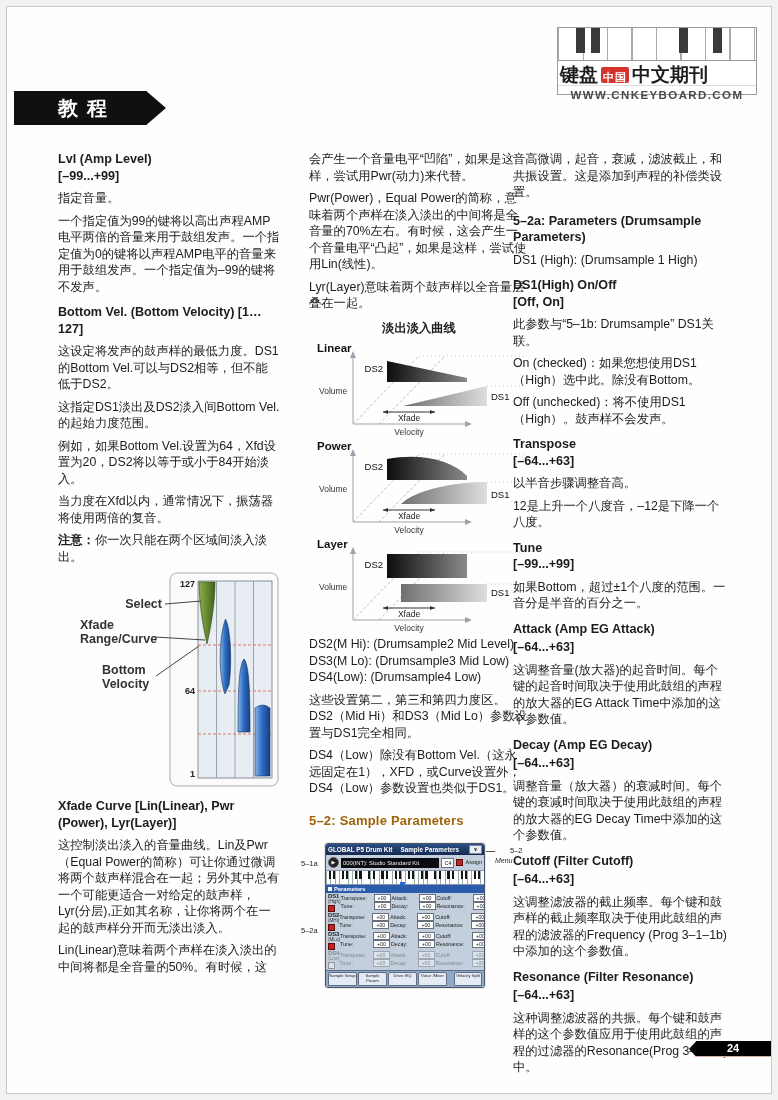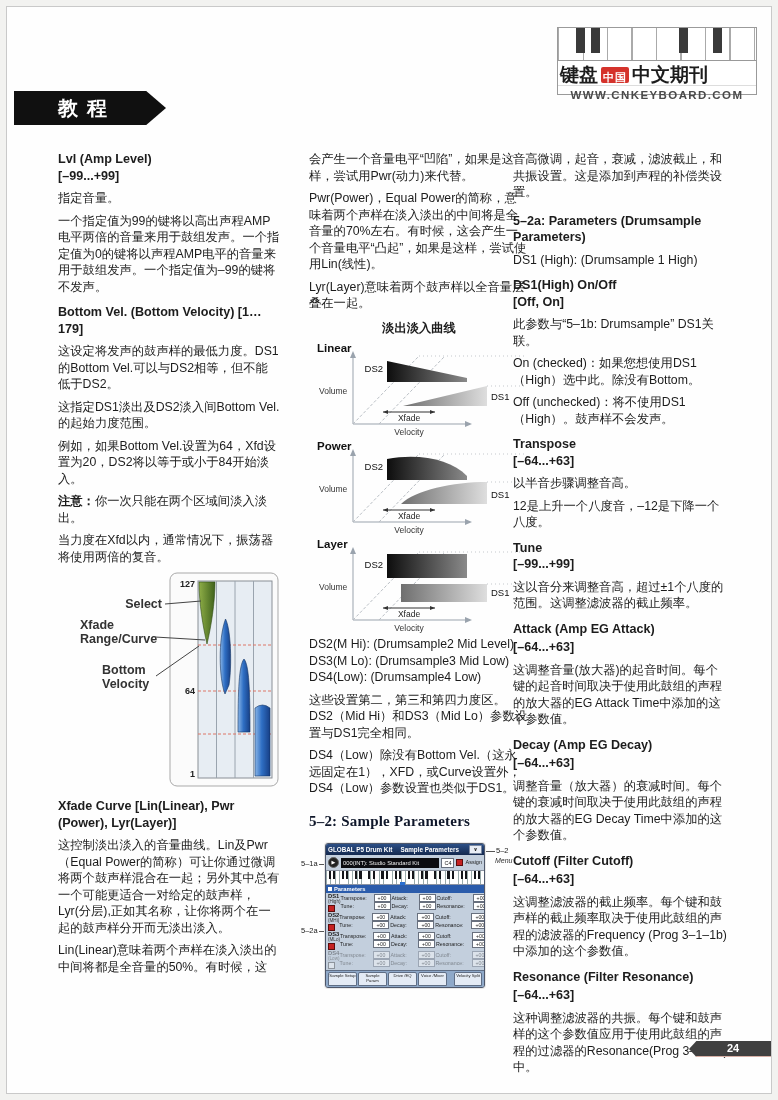--- a/index.html
+++ b/index.html
@@ -25,21 +25,21 @@
   
   .col{position:absolute;top:144px;font-size:12.3px;line-height:16.5px;}
   #col1{left:51px;width:222px;}
   #col2{left:284px;width:220px;margin-left:18px;}
   #col3{left:506px;width:216px;}
   .para{margin:0 0 6px 0;}
   .h,.hrow{font-weight:bold;font-size:12.6px;margin:9px 0 6px 0;line-height:16.5px;flex-direction:column;}
   .hrow{display:flex;justify-content:space-between;}
   #col1 .hrow:first-child{margin-top:0;}
   .blk-range{font-weight:bold;font-size:12.6px;margin:-4px 0 6px 0;}
-  .h-blue{color:#0f172a;font-weight:bold;font-size:15px;margin:16px 0 10px 0;letter-spacing:.2px;font-family:Liberation Serif, serif;}
+  .h-blue{color:#a16207;font-weight:bold;font-size:13px;margin:16px 0 10px 0;letter-spacing:.2px;}
   .ctitle{text-align:center;font-weight:bold;margin:8px 0 6px 0;}
   .note-b{font-weight:bold;}
 
   svg text{font-family:"Liberation Sans","DejaVu Sans",sans-serif;}
   .vd{margin:6px 0 8px 0;display:block;}
   .curve{display:block;margin:0 0 2px 8px;}
 
   
   .shot-wrap{position:relative;width:220px;height:158px;margin-top:4px;}
   .shot{position:absolute;left:16px;top:4px;width:158px;border:1px solid #4e576a;border-radius:3px;
@@ -76,26 +76,26 @@
   .ds-lab .cb.on{background:#c52222;border-color:#5a0d0d;}
   .ds-grid{flex:1;display:grid;grid-template-columns:32px 17px 26px 17px 35px 17px;grid-auto-rows:8px;
         align-items:center;column-gap:1px;}
   .fl{font-size:5.3px;white-space:nowrap;}
   .fv{font-size:5.2px;background:#fff;border:1px solid #68707e;height:6px;line-height:6px;text-align:center;}
   .sh-tabs{height:14px;background:#8fa9c9;border-top:1px solid #5f6e85;display:flex;align-items:flex-end;
         padding:1px 2px;gap:1px;}
   .sh-tab,.sh-tab-r{background:#e4ebf5;border:1px solid #5f6e85;border-radius:2px 2px 0 0;font-size:4.2px;
         line-height:4.6px;text-align:center;width:27px;height:11px;overflow:hidden;padding-top:1px;}
   .sh-tab-r{margin-left:auto;width:26px;}
-  .callout{position:absolute;display:flex;align-items:center;font-size:7.5px;color:#222;gap:1px;}
+  .callout{position:absolute;display:flex;align-items:center;font-size:7.5px;color:#222;gap:15px;}
   .callout i{display:block;width:10px;height:1px;background:#555;}
   .callout .it{font-style:italic;font-size:7px;color:#333;}
 
   
-  #pageno{position:absolute;right:0;top:1034px;width:82px;height:15px;background:#404040;
+  #pageno{position:absolute;right:0;top:1034px;width:82px;height:15px;background:#000000;
         clip-path:polygon(0 50%,9% 0,100% 0,100% 100%,9% 100%);border-bottom:1px solid #d8b0a6;}
   #pageno span{display:block;color:#fff;font-weight:bold;font-size:11px;line-height:15px;text-align:center;padding-left:6px;}
 </style>
 </head>
 <body>
 
 <div id="canvas">
 <div id="page">
 
   <div id="banner">
@@ -117,26 +117,26 @@
     <div class="lg-url">WWW.CNKEYBOARD.COM</div>
   </div>
 
   <div class="col" id="col1">
     <div class="hrow">
       <span>Lvl (Amp Level)</span>
       <span>[–99...+99]</span>
     </div>
     <p class="para">指定音量。</p>
     <p class="para">一个指定值为99的键将以高出声程AMP电平两倍的音量来用于鼓组发声。一个指定值为0的键将以声程AMP电平的音量来用于鼓组发声。一个指定值为–99的键将不发声。</p>
-    <div class="h">Bottom Vel. (Bottom Velocity) [1…179]</div>
+    <div class="h">Bottom Vel. (Bottom Velocity) [1…127]</div>
     <p class="para">这设定将发声的鼓声样的最低力度。DS1的Bottom Vel.可以与DS2相等，但不能低于DS2。</p>
     <p class="para">这指定DS1淡出及DS2淡入间Bottom Vel.的起始力度范围。</p>
     <p class="para">例如，如果Bottom Vel.设置为64，Xfd设置为20，DS2将以等于或小于84开始淡入。</p>
+    <p class="para">当力度在Xfd以内，通常情况下，振荡器将使用两倍的复音。</p>
     <p class="para"><span class="note-b">注意：</span><span>你一次只能在两个区域间淡入淡出。</span></p>
-    <p class="para">当力度在Xfd以内，通常情况下，振荡器将使用两倍的复音。</p>
 
     <svg class="vd" width="222" height="218" viewBox="0 0 222 218">
       <defs>
         <linearGradient id="gGreen" x1="0" y1="0" x2="1" y2="0">
           <stop offset="0" stop-color="#8fae47"></stop>
               <stop offset="1" stop-color="#3f621c"></stop>
         </linearGradient>
         <linearGradient id="gBlue" x1="0" y1="0" x2="1" y2="0">
           <stop offset="0" stop-color="#8ab6e8"></stop>
               <stop offset=".45" stop-color="#2f6fc4"></stop>
@@ -433,21 +433,21 @@
     <div class="hrow">
       <span>Transpose</span>
       <span>[–64...+63]</span>
     </div>
     <p class="para">以半音步骤调整音高。</p>
     <p class="para">12是上升一个八度音，–12是下降一个八度。</p>
     <div class="hrow">
       <span>Tune</span>
       <span>[–99...+99]</span>
     </div>
-    <p class="para">这以音分来调整音高，超过±1个八度的范围。这调整滤波器的截止频率。</p>
+    <p class="para">如果Bottom，超过±1个八度的范围。一音分是半音的百分之一。</p>
     <div class="h">Attack (Amp EG Attack)</div>
     <div class="blk-range">[–64...+63]</div>
     <p class="para">这调整音量(放大器)的起音时间。每个键的起音时间取决于使用此鼓组的声程的放大器的EG Attack Time中添加的这个参数值。</p>
     <div class="h">Decay (Amp EG Decay)</div>
     <div class="blk-range">[–64...+63]</div>
     <p class="para">调整音量（放大器）的衰减时间。每个键的衰减时间取决于使用此鼓组的声程的放大器的EG Decay Time中添加的这个参数值。</p>
     <div class="h">Cutoff (Filter Cutoff)</div>
     <div class="blk-range">[–64...+63]</div>
     <p class="para">这调整滤波器的截止频率。每个键和鼓声样的截止频率取决于使用此鼓组的声程的滤波器的Frequency (Prog 3–1–1b)中添加的这个参数值。</p>
     <div class="h">Resonance (Filter Resonance)</div>

